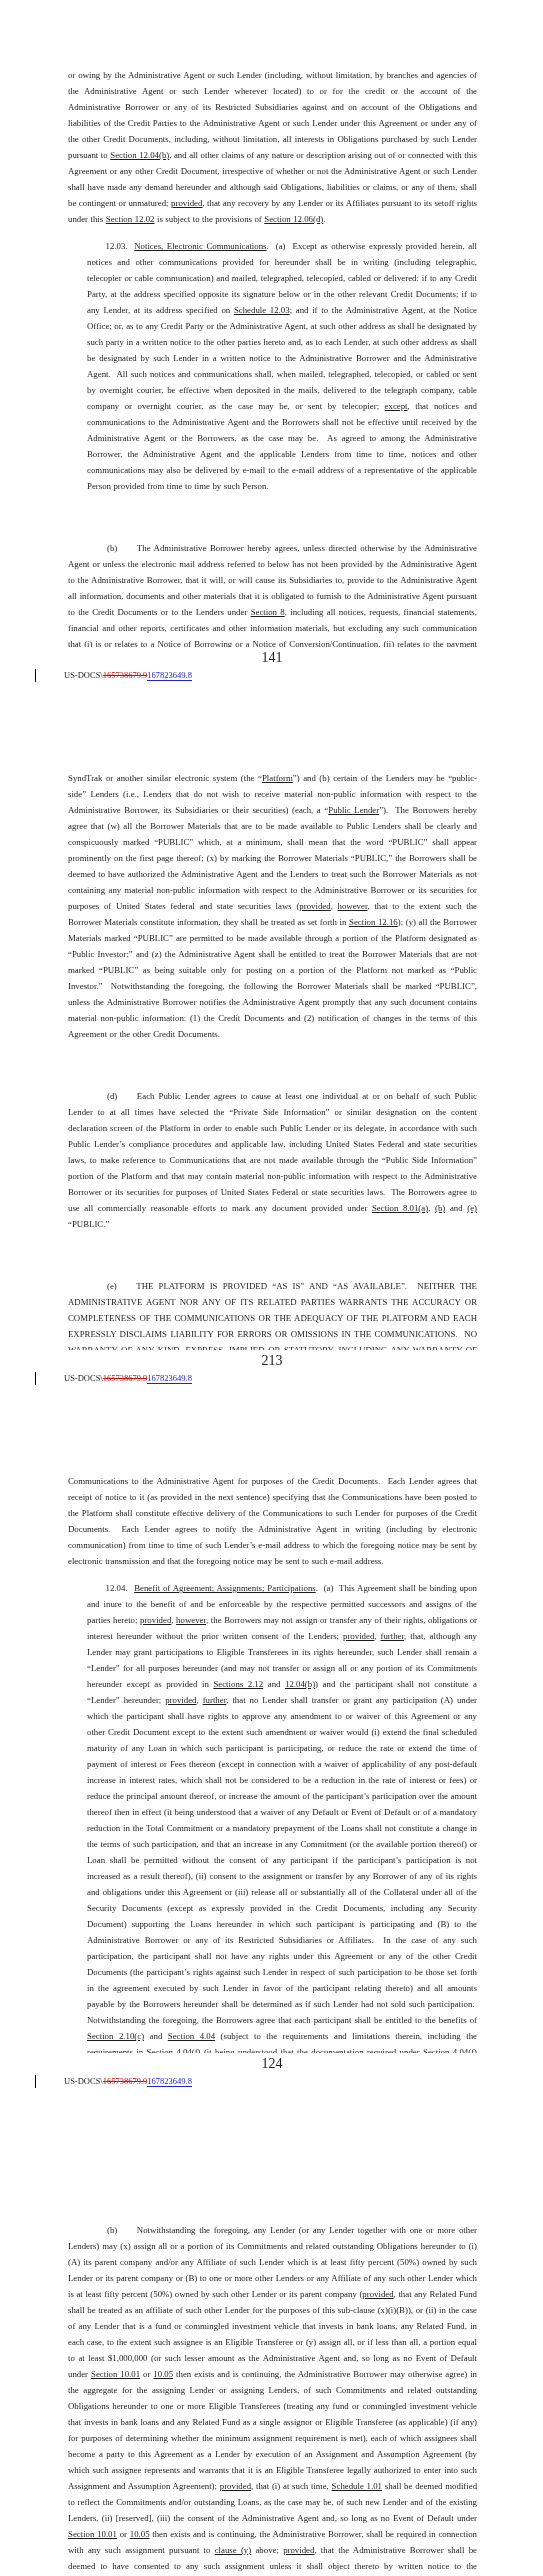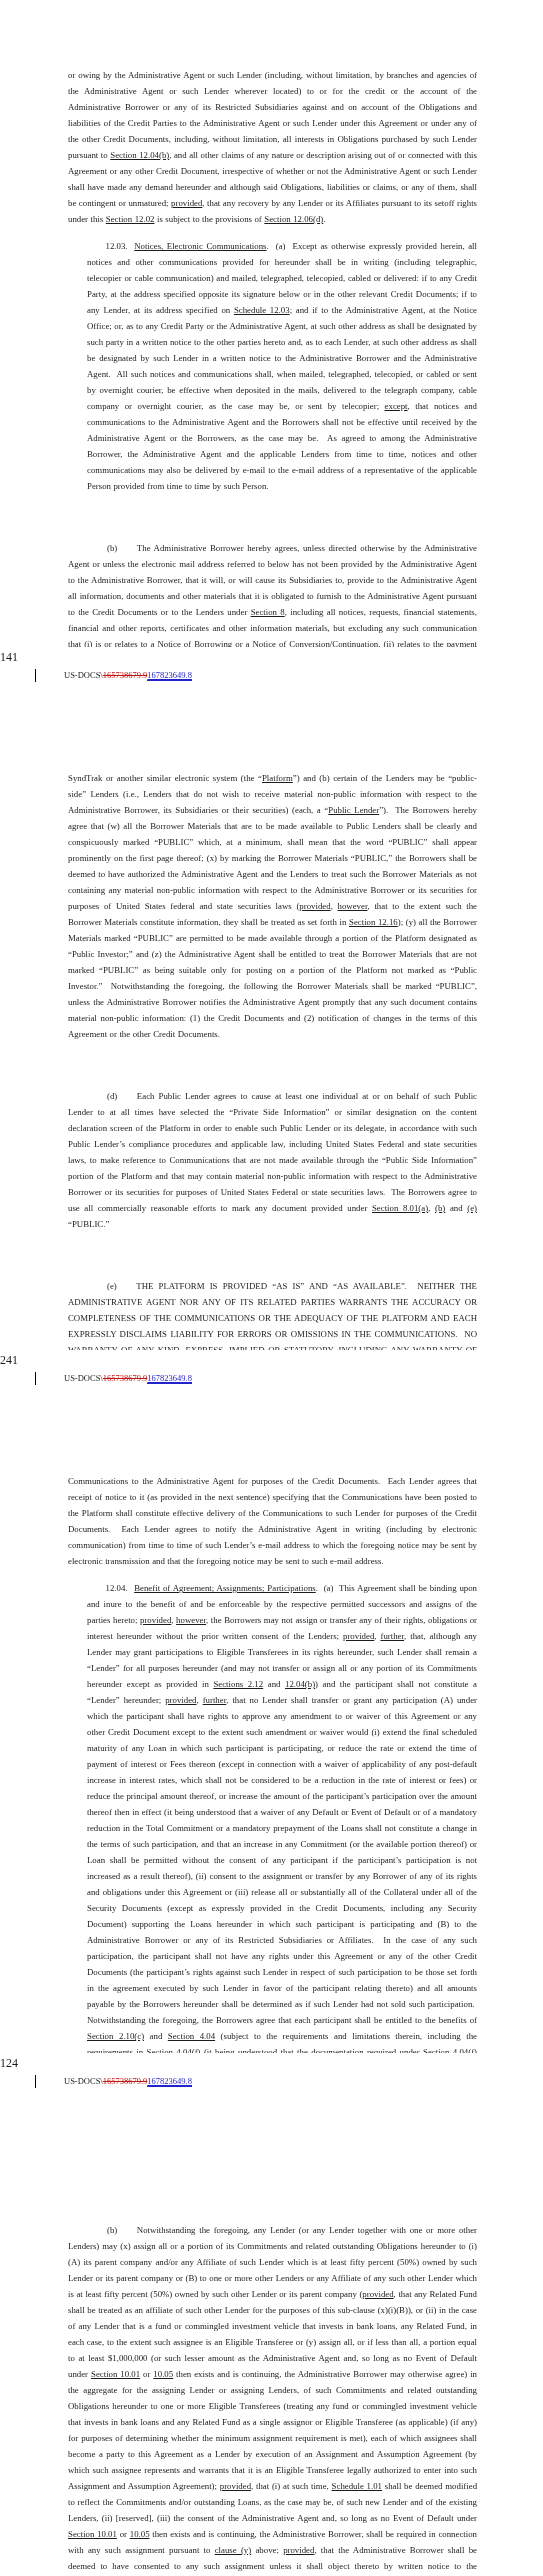--- a/index.html
+++ b/index.html
@@ -10,25 +10,25 @@
   .page{position:relative;width:544px;height:703px;overflow:hidden;background:#ffffff;}
   .textblock{position:absolute;left:68px;top:67px;width:409px;max-height:580px;overflow:hidden;}
   p.para{margin:0 0 11.2px 0;font-size:8.8px;line-height:16px;text-align:justify;word-spacing:0.3px;}
   p.letter{text-indent:39px;margin-top:46px;}
   p.section{text-indent:18.5px;margin-left:19px;}
   p.none{text-indent:0;}
   .u{text-decoration:underline;}
   .i{font-style:italic;}
   .tab{display:inline-block;width:19.6px;}
   .tab2{display:inline-block;width:6.7px;}
-  .pagenum{position:absolute;left:0;top:650px;width:100%;font-size:12px;}
+  .pagenum{position:absolute;left:0;top:650px;width:100%;text-align:center;font-size:14px;}
   .changebar{position:absolute;left:35px;top:669px;width:1.3px;height:13px;background:#000;}
   .footer{position:absolute;left:64px;top:670px;font-size:8.5px;white-space:nowrap;}
   .footer .del{text-decoration:line-through;font-family:Liberation Serif, serif;}
-  .footer .ins{text-decoration:underline;border-bottom:0.5px solid currentColor;}
+  .footer .ins{border-bottom:0.5px solid currentColor;}
 </style>
 </head>
 <body>
 
 <div id="doc">
     <div class="page">
       <div class="textblock">
         <p class="para none">or owing by the Administrative Agent or such Lender (including, without limitation, by branches and agencies of the Administrative Agent or such Lender wherever located) to or for the credit or the account of the Administrative Borrower or any of its Restricted Subsidiaries against and on account of the Obligations and liabilities of the Credit Parties to the Administrative Agent or such Lender under this Agreement or under any of the other Credit Documents, including, without limitation, all interests in Obligations purchased by such Lender pursuant to <span class="u">Section 12.04(b)</span>, and all other claims of any nature or description arising out of or connected with this Agreement or any other Credit Document, irrespective of whether or not the Administrative Agent or such Lender shall have made any demand hereunder and although said Obligations, liabilities or claims, or any of them, shall be contingent or unmatured; <span class="u">provided</span>, that any recovery by any Lender or its Affiliates pursuant to its setoff rights under this <span class="u">Section 12.02</span> is subject to the provisions of <span class="u">Section 12.06(d)</span>.</p>
         <p class="para section">12.03.<span class="tab2"></span><span class="u">Notices, Electronic Communications</span>.&nbsp; (a)&nbsp; Except as otherwise expressly provided herein, all notices and other communications provided for hereunder shall be in writing (including telegraphic, telecopier or cable communication) and mailed, telegraphed, telecopied, cabled or delivered: if to any Credit Party, at the address specified opposite its signature below or in the other relevant Credit Documents; if to any Lender, at its address specified on <span class="u">Schedule 12.03</span>; and if to the Administrative Agent, at the Notice Office; or, as to any Credit Party or the Administrative Agent, at such other address as shall be designated by such party in a written notice to the other parties hereto and, as to each Lender, at such other address as shall be designated by such Lender in a written notice to the Administrative Borrower and the Administrative Agent.&nbsp; All such notices and communications shall, when mailed, telegraphed, telecopied, or cabled or sent by overnight courier, be effective when deposited in the mails, delivered to the telegraph company, cable company or overnight courier, as the case may be, or sent by telecopier; <span class="u">except</span>, that notices and communications to the Administrative Agent and the Borrowers shall not be effective until received by the Administrative Agent or the Borrowers, as the case may be.&nbsp; As agreed to among the Administrative Borrower, the Administrative Agent and the applicable Lenders from time to time, notices and other communications may also be delivered by e-mail to the e-mail address of a representative of the applicable Person provided from time to time by such Person.</p>
         <p class="para letter">(b)<span class="tab"></span>The Administrative Borrower hereby agrees, unless directed otherwise by the Administrative Agent or unless the electronic mail address referred to below has not been provided by the Administrative Agent to the Administrative Borrower, that it will, or will cause its Subsidiaries to, provide to the Administrative Agent all information, documents and other materials that it is obligated to furnish to the Administrative Agent pursuant to the Credit Documents or to the Lenders under <span class="u">Section 8</span>, including all notices, requests, financial statements, financial and other reports, certificates and other information materials, but excluding any such communication that (i) is or relates to a Notice of Borrowing or a Notice of Conversion/Continuation, (ii) relates to the payment of any principal or other amount due under this Agreement prior to the scheduled date therefor, (iii) provides notice of any Default or Event of Default under this Agreement or any other Credit Document or (iv) is required to be delivered to satisfy any condition precedent to the effectiveness of this Agreement and/or any Borrowing or other extension of credit hereunder (all such non-excluded communications being referred to herein collectively as “<span class="u">Communications</span>”), by transmitting the Communications in an electronic/soft medium that is properly identified in a format acceptable to the Administrative Agent to an electronic mail address as directed by the Administrative Agent.&nbsp; In addition, the Administrative Borrower agrees, and agrees to cause its Subsidiaries, to continue to provide the Communications to the Administrative Agent or the Lenders, as the case may be, in the manner specified in the Credit Documents but only to the extent requested by the Administrative Agent.</p>
@@ -39,21 +39,21 @@
       <div class="footer"><span class="pre">US-DOCS\</span><span class="del" style="color: rgb(196, 20, 20);">165738679.9</span><span class="ins" style="color: rgb(35, 35, 204);">167823649.8</span></div>
     </div>
     <div class="page">
       <div class="textblock">
         <p class="para none">SyndTrak or another similar electronic system (the “<span class="u">Platform</span>”) and (b) certain of the Lenders may be “public-side” Lenders (i.e., Lenders that do not wish to receive material non-public information with respect to the Administrative Borrower, its Subsidiaries or their securities) (each, a “<span class="u">Public Lender</span>”).&nbsp; The Borrowers hereby agree that (w) all the Borrower Materials that are to be made available to Public Lenders shall be clearly and conspicuously marked “PUBLIC” which, at a minimum, shall mean that the word “PUBLIC” shall appear prominently on the first page thereof; (x) by marking the Borrower Materials “PUBLIC,” the Borrowers shall be deemed to have authorized the Administrative Agent and the Lenders to treat such the Borrower Materials as not containing any material non-public information with respect to the Administrative Borrower or its securities for purposes of United States federal and state securities laws (<span class="u">provided</span>, <span class="u">however</span>, that to the extent such the Borrower Materials constitute information, they shall be treated as set forth in <span class="u">Section 12.16</span>); (y) all the Borrower Materials marked “PUBLIC” are permitted to be made available through a portion of the Platform designated as “Public Investor;” and (z) the Administrative Agent shall be entitled to treat the Borrower Materials that are not marked “PUBLIC” as being suitable only for posting on a portion of the Platform not marked as “Public Investor.”&nbsp; Notwithstanding the foregoing, the following the Borrower Materials shall be marked “PUBLIC”, unless the Administrative Borrower notifies the Administrative Agent promptly that any such document contains material non-public information: (1) the Credit Documents and (2) notification of changes in the terms of this Agreement or the other Credit Documents.</p>
         <p class="para letter">(d)<span class="tab"></span>Each Public Lender agrees to cause at least one individual at or on behalf of such Public Lender to at all times have selected the “Private Side Information” or similar designation on the content declaration screen of the Platform in order to enable such Public Lender or its delegate, in accordance with such Public Lender’s compliance procedures and applicable law, including United States Federal and state securities laws, to make reference to Communications that are not made available through the “Public Side Information” portion of the Platform and that may contain material non-public information with respect to the Administrative Borrower or its securities for purposes of United States Federal or state securities laws.&nbsp; The Borrowers agree to use all commercially reasonable efforts to mark any document provided under <span class="u">Section 8.01(a)</span>, <span class="u">(b)</span> and <span class="u">(e)</span> “PUBLIC.”</p>
         <p class="para letter">(e)<span class="tab"></span>THE PLATFORM IS PROVIDED “AS IS” AND “AS AVAILABLE”.&nbsp; NEITHER THE ADMINISTRATIVE AGENT NOR ANY OF ITS RELATED PARTIES WARRANTS THE ACCURACY OR COMPLETENESS OF THE COMMUNICATIONS OR THE ADEQUACY OF THE PLATFORM AND EACH EXPRESSLY DISCLAIMS LIABILITY FOR ERRORS OR OMISSIONS IN THE COMMUNICATIONS.&nbsp; NO WARRANTY OF ANY KIND, EXPRESS, IMPLIED OR STATUTORY, INCLUDING ANY WARRANTY OF MERCHANTABILITY, FITNESS FOR A PARTICULAR PURPOSE, NON-INFRINGEMENT OF THIRD PARTY RIGHTS OR FREEDOM FROM VIRUSES OR OTHER CODE DEFECTS IS MADE BY THE ADMINISTRATIVE AGENT OR ANY OF ITS RELATED PARTIES IN CONNECTION WITH THE COMMUNICATIONS OR THE PLATFORM.&nbsp; IN NO EVENT SHALL THE ADMINISTRATIVE AGENT OR ANY OF ITS RELATED PARTIES HAVE ANY LIABILITY TO ANY CREDIT PARTY, ANY LENDER OR ANY OTHER PERSON FOR DAMAGES OF ANY KIND, WHETHER OR NOT BASED ON STRICT LIABILITY AND INCLUDING DIRECT OR INDIRECT, SPECIAL, INCIDENTAL OR CONSEQUENTIAL DAMAGES, LOSSES OR EXPENSES (WHETHER IN TORT, CONTRACT OR OTHERWISE) ARISING OUT OF ANY CREDIT PARTY’S OR THE ADMINISTRATIVE AGENT’S TRANSMISSION OF COMMUNICATIONS THROUGH THE INTERNET, EXCEPT TO THE EXTENT THE LIABILITY OF ANY SUCH PERSON IS FOUND IN A FINAL RULING BY A COURT OF COMPETENT JURISDICTION TO HAVE RESULTED PRIMARILY FROM SUCH PERSON’S GROSS NEGLIGENCE, BAD FAITH OR WILLFUL MISCONDUCT.</p>
         <p class="para letter">(f)<span class="tab"></span>The Administrative Agent agrees that the receipt of the Communications by the Administrative Agent at its e-mail address set forth above shall constitute effective delivery of the</p>
       </div>
       <div class="changebar"></div>
-      <div class="pagenum">241</div>
+      <div class="pagenum">213</div>
       <div class="footer"><span class="pre">US-DOCS\</span><span class="del" style="color: rgb(196, 20, 20);">165738679.9</span><span class="ins" style="color: rgb(35, 35, 204);">167823649.8</span></div>
     </div>
     <div class="page">
       <div class="textblock">
         <p class="para none">Communications to the Administrative Agent for purposes of the Credit Documents.&nbsp; Each Lender agrees that receipt of notice to it (as provided in the next sentence) specifying that the Communications have been posted to the Platform shall constitute effective delivery of the Communications to such Lender for purposes of the Credit Documents.&nbsp; Each Lender agrees to notify the Administrative Agent in writing (including by electronic communication) from time to time of such Lender’s e-mail address to which the foregoing notice may be sent by electronic transmission and that the foregoing notice may be sent to such e-mail address.</p>
         <p class="para section">12.04.<span class="tab2"></span><span class="u">Benefit of Agreement; Assignments; Participations</span>.&nbsp; (a)&nbsp; This Agreement shall be binding upon and inure to the benefit of and be enforceable by the respective permitted successors and assigns of the parties hereto; <span class="u">provided</span>, <span class="u">however</span>, the Borrowers may not assign or transfer any of their rights, obligations or interest hereunder without the prior written consent of the Lenders; <span class="u">provided</span>, <span class="u">further</span>, that, although any Lender may grant participations to Eligible Transferees in its rights hereunder, such Lender shall remain a “Lender” for all purposes hereunder (and may not transfer or assign all or any portion of its Commitments hereunder except as provided in <span class="u">Sections 2.12</span> and <span class="u">12.04(b)</span>) and the participant shall not constitute a “Lender” hereunder; <span class="u">provided</span>, <span class="u">further</span>, that no Lender shall transfer or grant any participation (A) under which the participant shall have rights to approve any amendment to or waiver of this Agreement or any other Credit Document except to the extent such amendment or waiver would (i) extend the final scheduled maturity of any Loan in which such participant is participating, or reduce the rate or extend the time of payment of interest or Fees thereon (except in connection with a waiver of applicability of any post-default increase in interest rates, which shall not be considered to be a reduction in the rate of interest or fees) or reduce the principal amount thereof, or increase the amount of the participant’s participation over the amount thereof then in effect (it being understood that a waiver of any Default or Event of Default or of a mandatory reduction in the Total Commitment or a mandatory prepayment of the Loans shall not constitute a change in the terms of such participation, and that an increase in any Commitment (or the available portion thereof) or Loan shall be permitted without the consent of any participant if the participant’s participation is not increased as a result thereof), (ii) consent to the assignment or transfer by any Borrower of any of its rights and obligations under this Agreement or (iii) release all or substantially all of the Collateral under all of the Security Documents (except as expressly provided in the Credit Documents, including any Security Document) supporting the Loans hereunder in which such participant is participating and (B) to the Administrative Borrower or any of its Restricted Subsidiaries or Affiliates.&nbsp; In the case of any such participation, the participant shall not have any rights under this Agreement or any of the other Credit Documents (the participant’s rights against such Lender in respect of such participation to be those set forth in the agreement executed by such Lender in favor of the participant relating thereto) and all amounts payable by the Borrowers hereunder shall be determined as if such Lender had not sold such participation.&nbsp; Notwithstanding the foregoing, the Borrowers agree that each participant shall be entitled to the benefits of <span class="u">Section 2.10(c)</span> and <span class="u">Section 4.04</span> (subject to the requirements and limitations therein, including the requirements in <span class="u">Section 4.04(f)</span> (it being understood that the documentation required under <span class="u">Section 4.04(f)</span> shall be delivered to the participating Lender)) to the same extent as if it were a Lender and had acquired its interest by assignment pursuant to <span class="u">Section 12.04(b)</span>; <span class="i">provided</span> that such participant (A) agrees to be subject to the provisions of <span class="u">Section 2.12</span> as if it were an assignee under <span class="u">Section 12.04(b)</span>; and (B) shall not be entitled to receive any greater payment under <span class="u">Section 2.10(c)</span> or <span class="u">Section 4.04</span> with respect to any participation than its participating Lender would have been entitled to receive, except to the extent such entitlement to receive a greater payment results from a Change in Law that occurs after the Participant acquired the applicable participation.</p>
       </div>
       <div class="changebar"></div>
       <div class="pagenum">124</div>
       <div class="footer"><span class="pre">US-DOCS\</span><span class="del" style="color: rgb(196, 20, 20);">165738679.9</span><span class="ins" style="color: rgb(35, 35, 204);">167823649.8</span></div>

